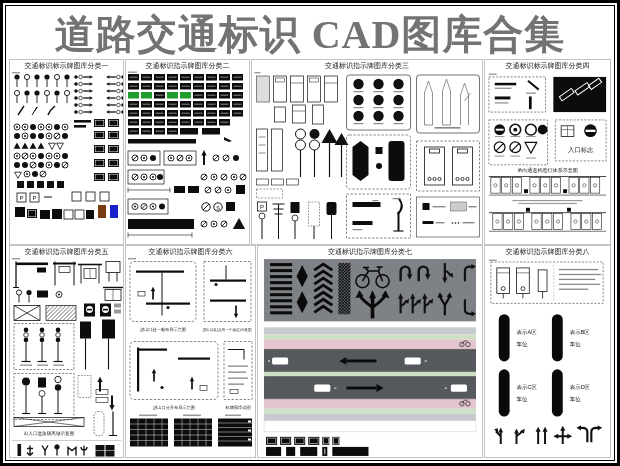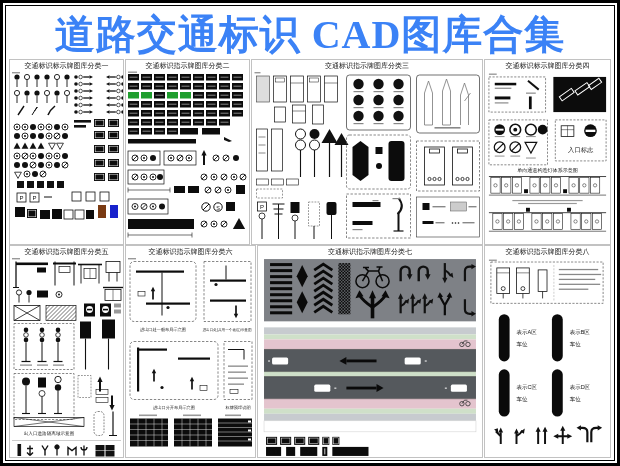--- a/index.html
+++ b/index.html
@@ -1,20 +1,20 @@
 <!DOCTYPE html>
 <html><head>
 <meta charset="utf-8">
 <style>
   html,body{margin:0;padding:0;background:#fff;}
   body{width:620px;height:466px;font-family:"Liberation Sans",sans-serif;}
   .sheet{box-sizing:border-box;width:620px;height:466px;border:3px solid #000;padding:2px;background:#fff;}
   .inner{box-sizing:border-box;width:100%;height:100%;border:1px solid #000;padding:3px 3px 2px 3px;display:flex;flex-direction:column;background:#fff;}
   .titlebar{height:50px;display:flex;align-items:center;justify-content:center;flex:0 0 auto;}
-  .titlebar span{font-family:"Liberation Serif","DejaVu Serif",serif;font-weight:bold;font-size:40px;letter-spacing:1px;color:#3b82f6;white-space:nowrap;}
+  .titlebar span{font-family:"Liberation Serif","DejaVu Serif",serif;font-weight:bold;font-size:40px;letter-spacing:1px;color:#737373;white-space:nowrap;}
   .rows{flex:1;display:flex;flex-direction:column;}
   .prow{display:flex;gap:1px;}
   .prow1{height:186px;flex:0 0 auto;}
   .prow2{flex:1;}
   .panel{box-sizing:border-box;border:1px solid #c2c2c2;background:#fff;display:flex;flex-direction:column;overflow:hidden;}
   .ptitle{flex:0 0 auto;text-align:center;font-size:7px;line-height:11px;color:#111;white-space:nowrap;overflow:hidden;}
   .panel svg{flex:1;display:block;width:100%;}
   .p1{width:115px;} .p2{width:125px;} .p3{width:232px;} .p4{flex:1;}
   .p5{width:115px;} .p6{width:131px;} .p7{width:226px;} .p8{flex:1;}
   svg text{font-family:"Liberation Sans",sans-serif;fill:#111;}

